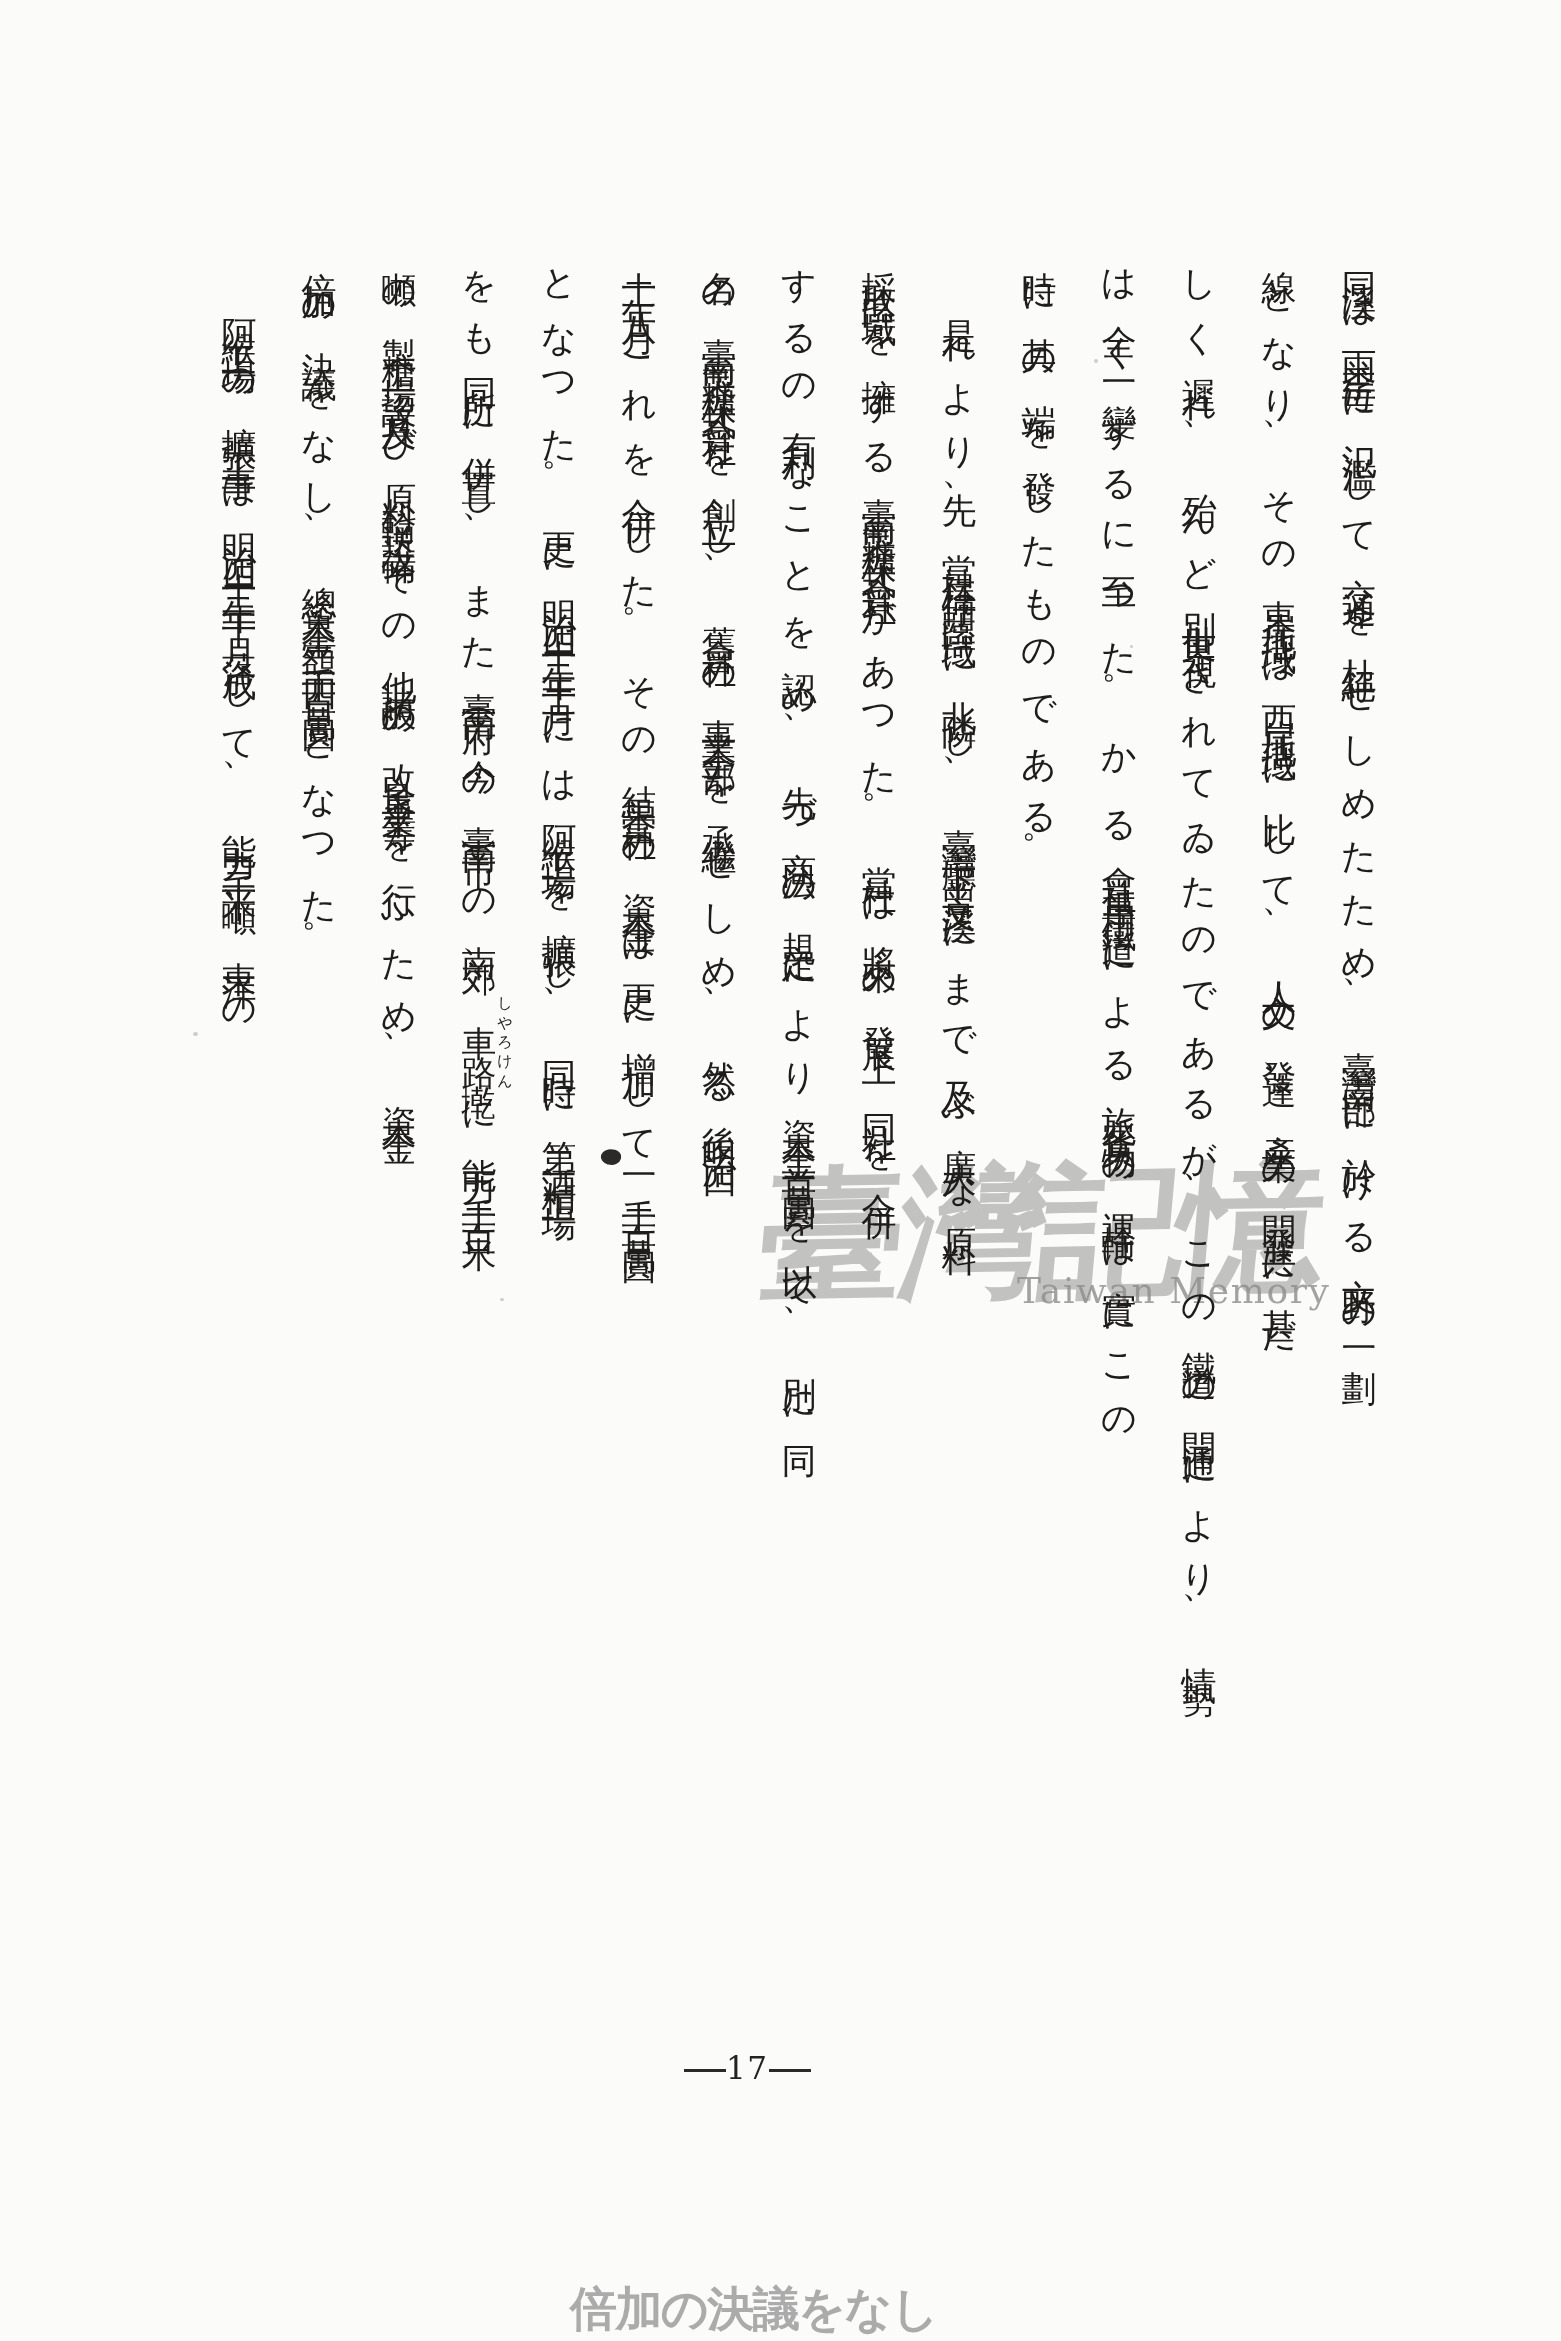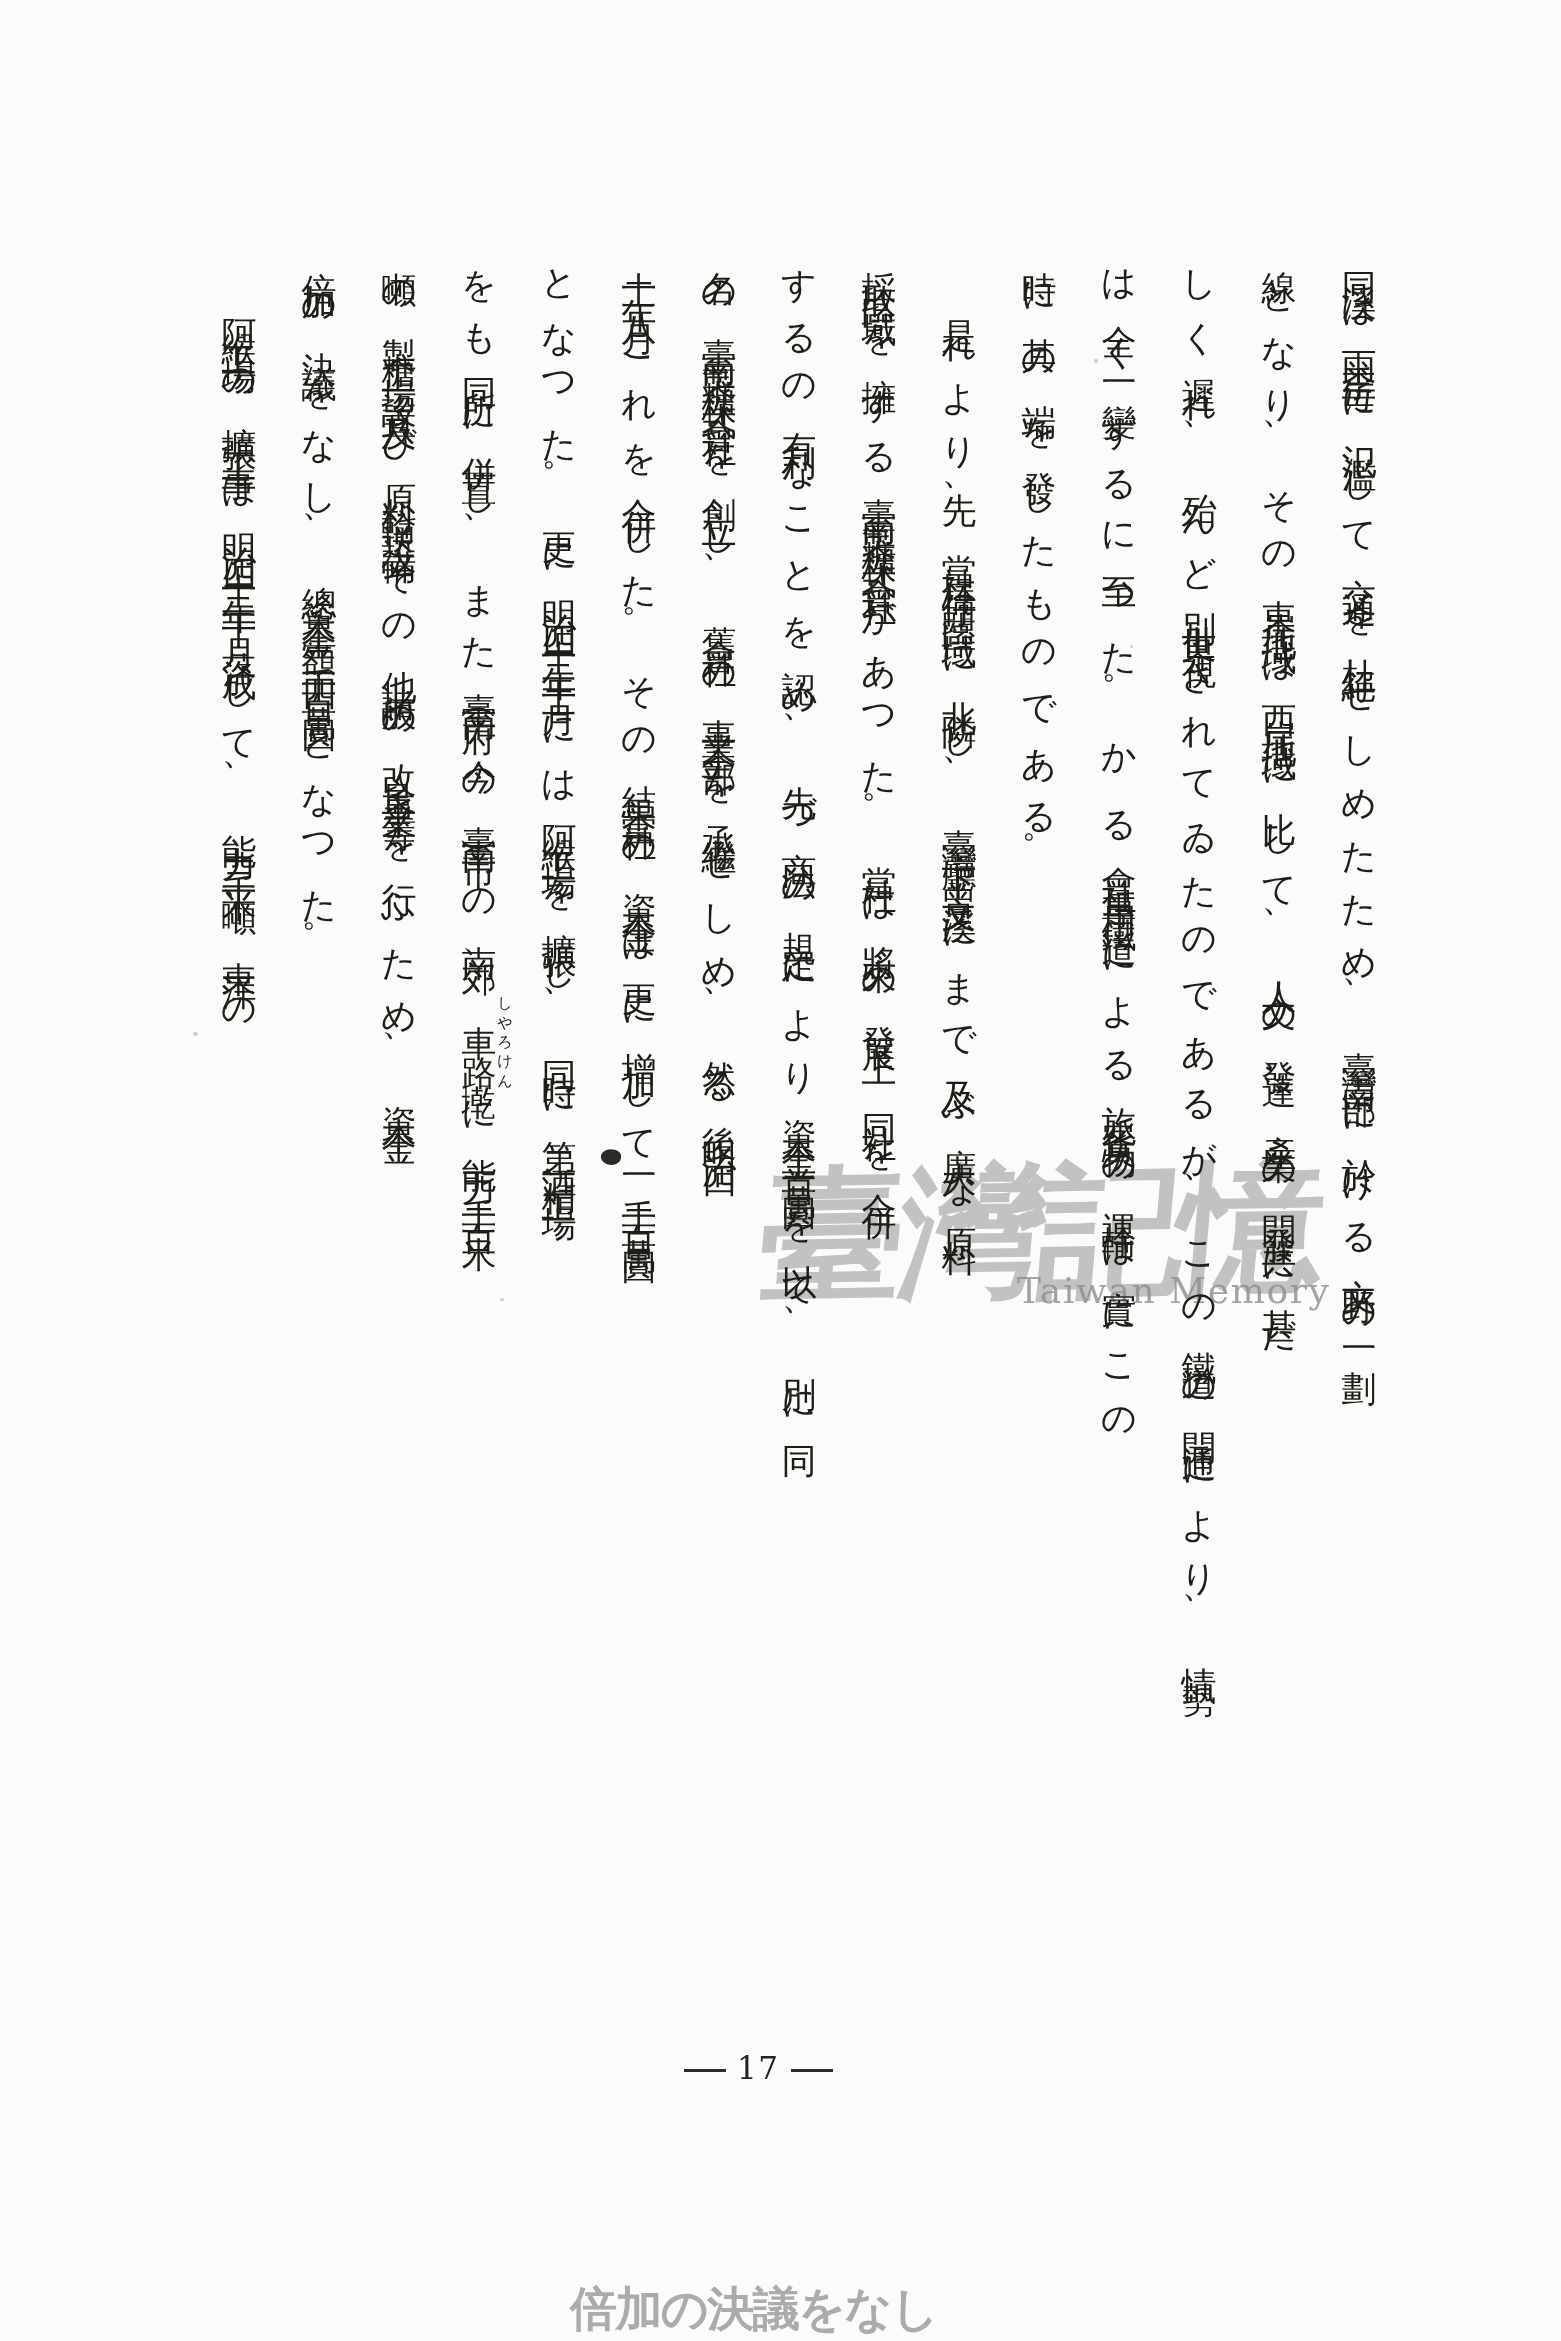--- a/index.html
+++ b/index.html
@@ -62,21 +62,20 @@
     font-family:"DejaVu Serif","Liberation Serif",serif;
     text-align:right;
   }
 
   
   .page-number{
     position:absolute;
     left:684px;top:2055px;
     display:flex;
     align-items:center;
-    gap:11px;
     color:#232220;
   }
   .page-number .dash{
     display:block;width:42px;height:3.9px;
     background:#2b2a27;
   }
   .page-number .num{
     font-size:31px;
     letter-spacing:1.6px;
     line-height:1;

